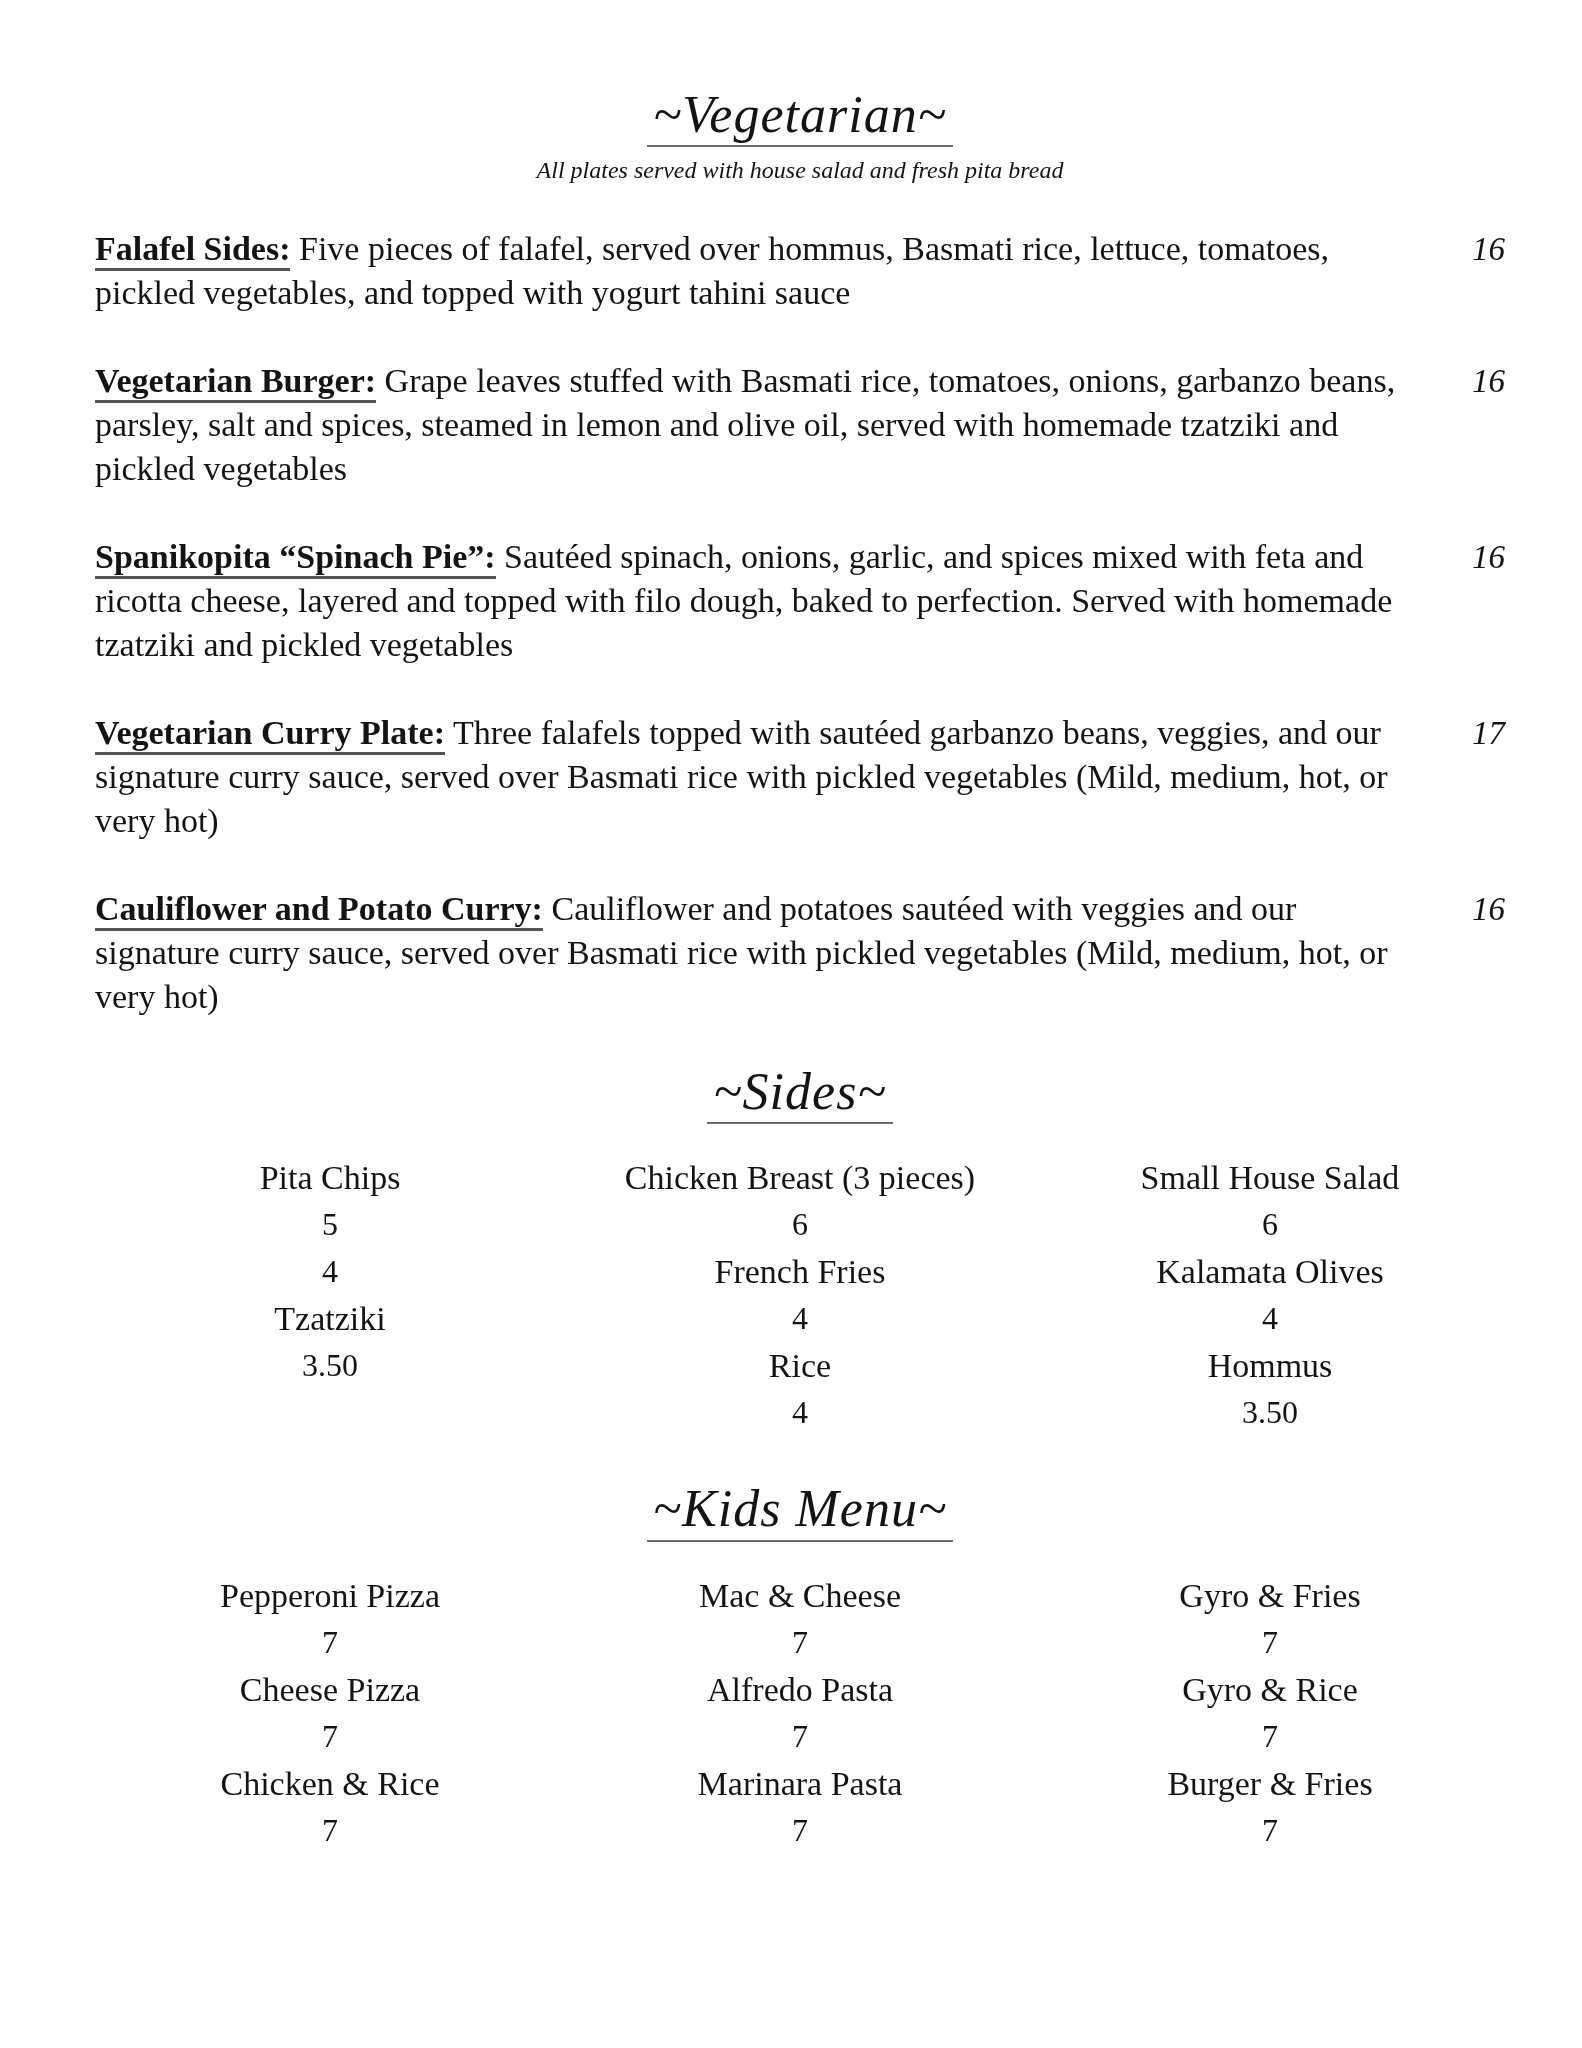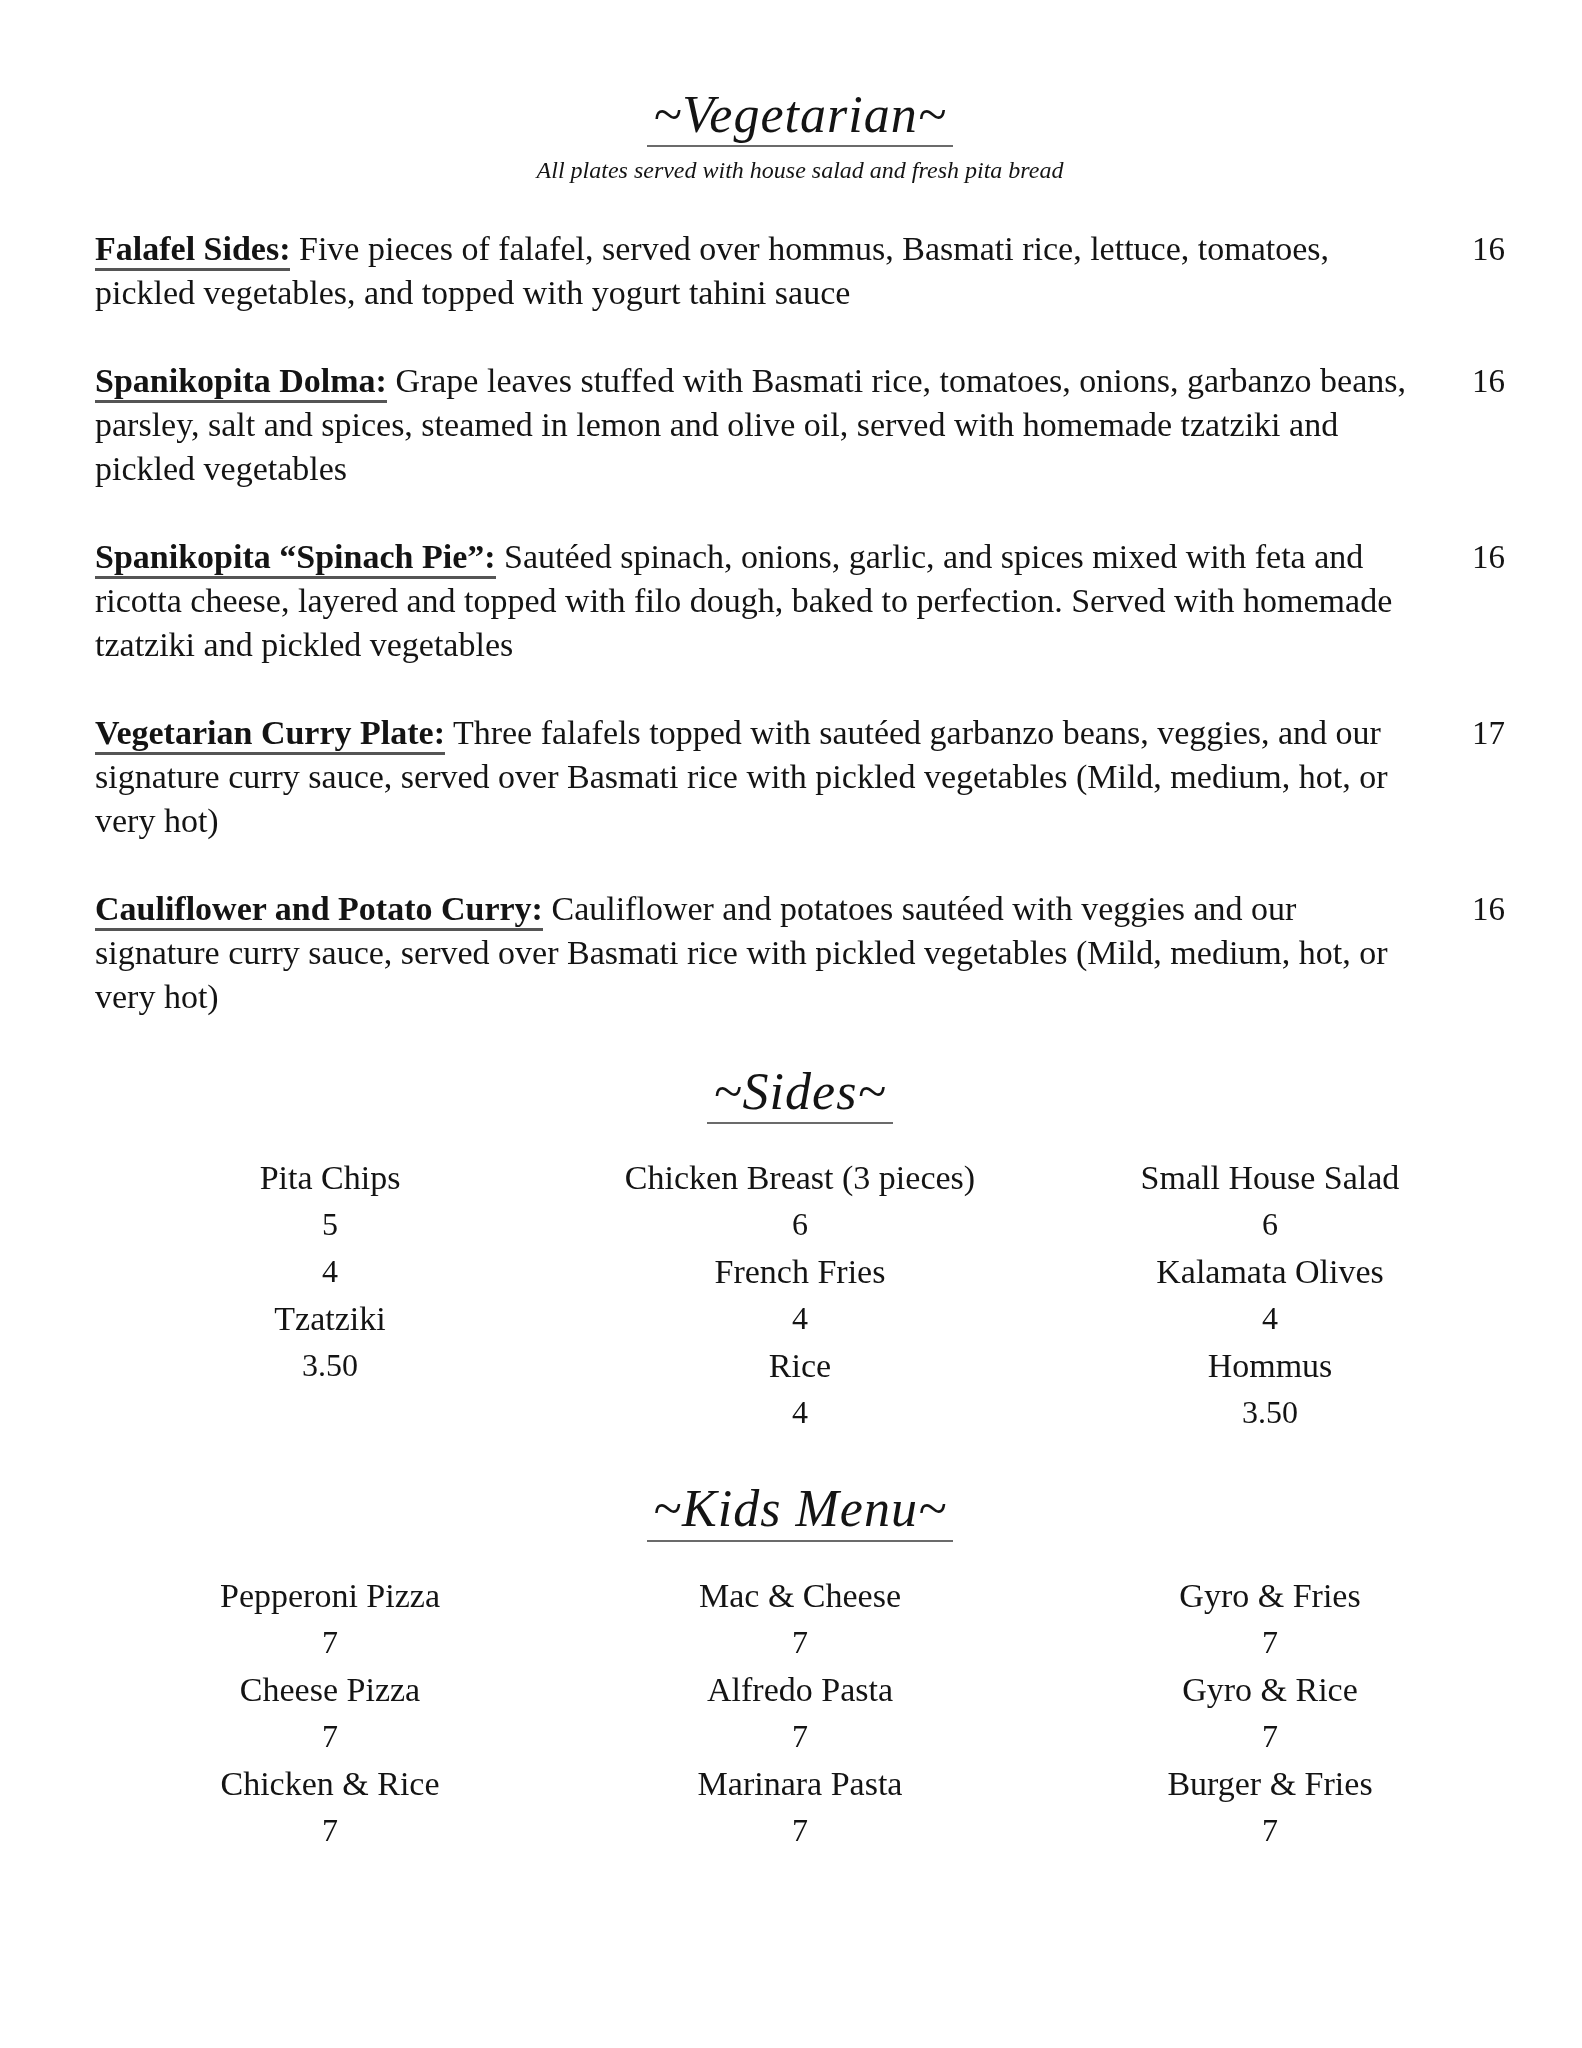--- a/index.html
+++ b/index.html
@@ -46,20 +46,21 @@
     font-weight: bold;
     border-bottom: 3px solid #555555;
     padding-bottom: 1px;
   }
   .item-price {
     width: 58px;
     text-align: right;
     font-size: 33px;
     line-height: 44px;
     white-space: nowrap;
+    font-style: italic;
   }
   .sides { margin-top: 24px; }
   .kids { margin-top: 44px; }
   .grid3 {
     display: grid;
     grid-template-columns: 1fr 1fr 1fr;
     text-align: center;
     margin-top: 30px;
   }
   .cell-name { font-size: 34px; line-height: 47px; }
@@ -81,21 +82,21 @@
       <div class="menu-item">
         <p class="item-text">
           <span class="item-name">Falafel Sides:</span>
           <span>Five pieces of falafel, served over hommus, Basmati rice, lettuce, tomatoes, pickled vegetables, and topped with yogurt tahini sauce</span>
         </p>
         <span class="item-price">16</span>
       </div>
 
       <div class="menu-item">
         <p class="item-text">
-          <span class="item-name">Spanikopita Dolma:</span>
+          <span class="item-name">Vegetarian Burger:</span>
           <span>Grape leaves stuffed with Basmati rice, tomatoes, onions, garbanzo beans, parsley, salt and spices, steamed in lemon and olive oil, served with homemade tzatziki and pickled vegetables</span>
         </p>
         <span class="item-price">16</span>
       </div>
 
       <div class="menu-item">
         <p class="item-text">
           <span class="item-name">Spanikopita “Spinach Pie”:</span>
           <span>Sautéed spinach, onions, garlic, and spices mixed with feta and ricotta cheese, layered and topped with filo dough, baked to perfection. Served with homemade tzatziki and pickled vegetables</span>
         </p>

